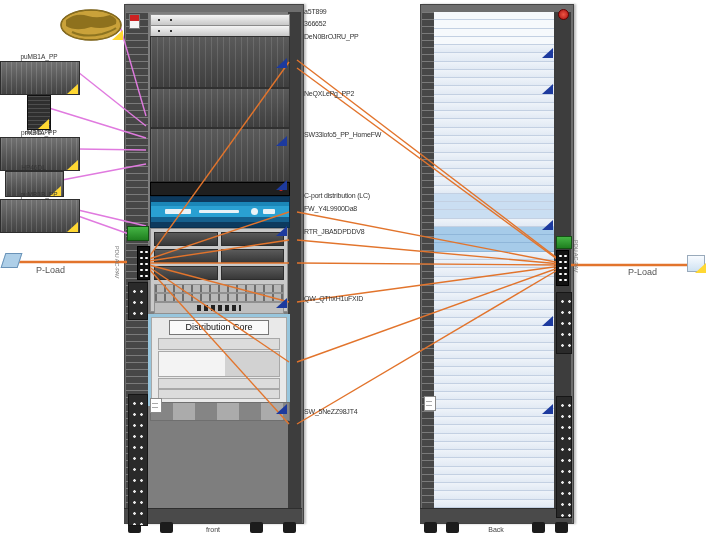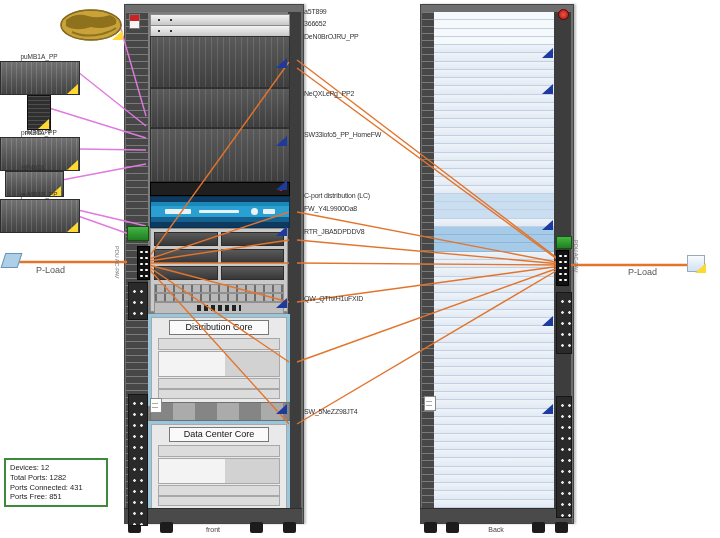--- a/index.html
+++ b/index.html
@@ -81,26 +81,20 @@
   #wires{position:absolute;left:0;top:0;z-index:9;pointer-events:none;}
   .wo{stroke:var(--orange,#e2742c);stroke-width:1.4;fill:none;}
   .wo.thick{stroke-width:2.4;}
   .wm{stroke:var(--magenta,#e07adf);stroke-width:1.4;fill:none;}
 </style>
 </head>
 <body>
 
 <div id="stage">
 
-  <div class="stats">
-    <div>Devices: 12</div>
-    <div>Total Ports: 1282</div>
-    <div>Ports Connected: 431</div>
-    <div>Ports Free: 851</div>
-  </div>
 
   <svg class="abs" style="left:58px;top:8px;z-index:10" width="66" height="38" viewBox="0 0 66 38">
     <ellipse cx="33" cy="17" rx="30" ry="15" fill="#caa23a" stroke="#6b5410" stroke-width="1.5"></ellipse>
     <path d="M8 12 Q18 4 30 8 Q40 11 52 7 Q60 10 58 16 Q46 22 33 19 Q18 24 8 18 Z" fill="#7a6014" opacity=".75"></path>
     <path d="M14 24 Q26 30 44 26 Q54 23 58 20" stroke="#8d7420" stroke-width="2" fill="none"></path>
     <ellipse cx="33" cy="17" rx="30" ry="15" fill="none" stroke="#a3852c" stroke-width=".6"></ellipse>
   </svg>
   <div class="warn" style="left:112px;top:30px"></div>
 
   <div class="extlbl" style="left:0px;top:53px;width:78px">puMB1A_PP</div>
@@ -168,27 +162,20 @@
   </div>
   <div class="corechassis" style="left:148px;top:314px;width:136px;height:86px">
     <div class="coretitle">Distribution Core</div>
     <div class="corerow" style="top:21px;height:10px"></div>
     <div class="corerow split" style="top:34px;height:24px"></div>
     <div class="corerow" style="top:61px;height:9px"></div>
     <div class="corerow" style="top:72px;height:8px"></div>
   </div>
   <div class="modulerow" style="left:150px;top:402px;width:138px;height:17px"></div>
   <div class="docicon" style="left:150px;top:398px"></div>
-  <div class="corechassis" style="left:148px;top:421px;width:136px;height:86px">
-    <div class="coretitle">Data Center Core</div>
-    <div class="corerow" style="top:21px;height:10px"></div>
-    <div class="corerow split" style="top:34px;height:24px"></div>
-    <div class="corerow" style="top:61px;height:9px"></div>
-    <div class="corerow" style="top:72px;height:8px"></div>
-  </div>
 
   <div class="cflag" style="left:276px;top:58px"></div>
   <div class="cflag" style="left:276px;top:136px"></div>
   <div class="cflag" style="left:276px;top:180px"></div>
   <div class="cflag" style="left:276px;top:226px"></div>
   <div class="cflag" style="left:276px;top:298px"></div>
   <div class="cflag" style="left:276px;top:404px"></div>
 
   <div class="rackbase" style="left:124px;top:508px;width:178px;height:14px"></div>
   <div class="foot" style="left:128px;top:522px"></div>

